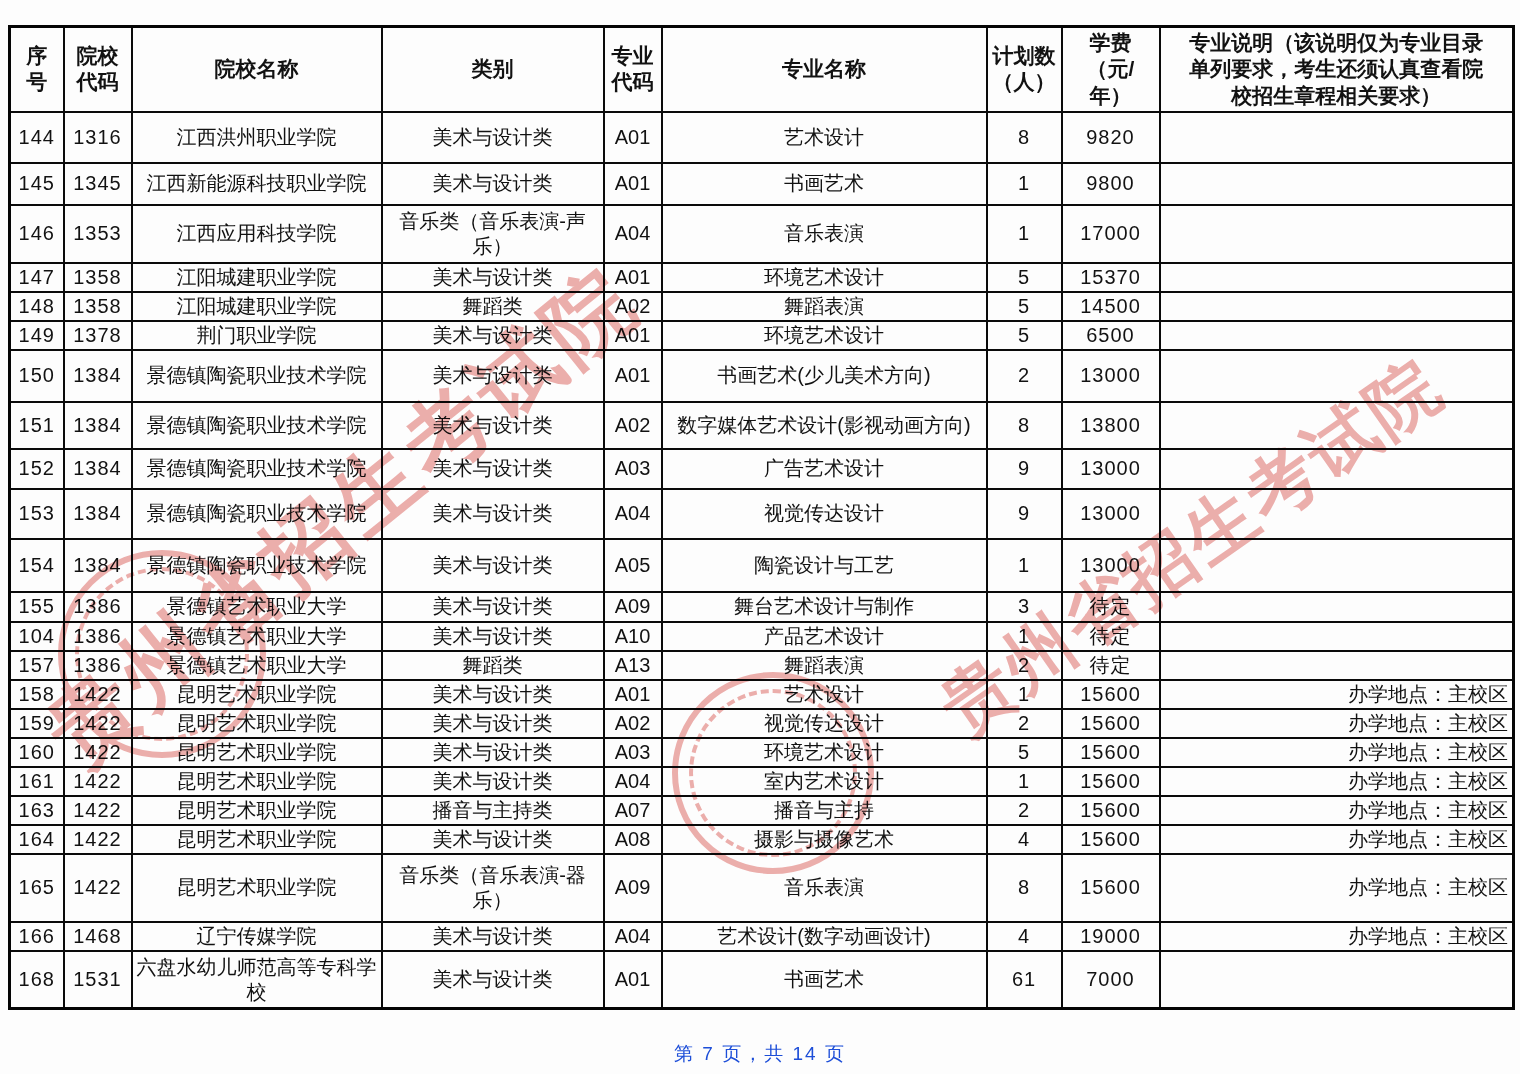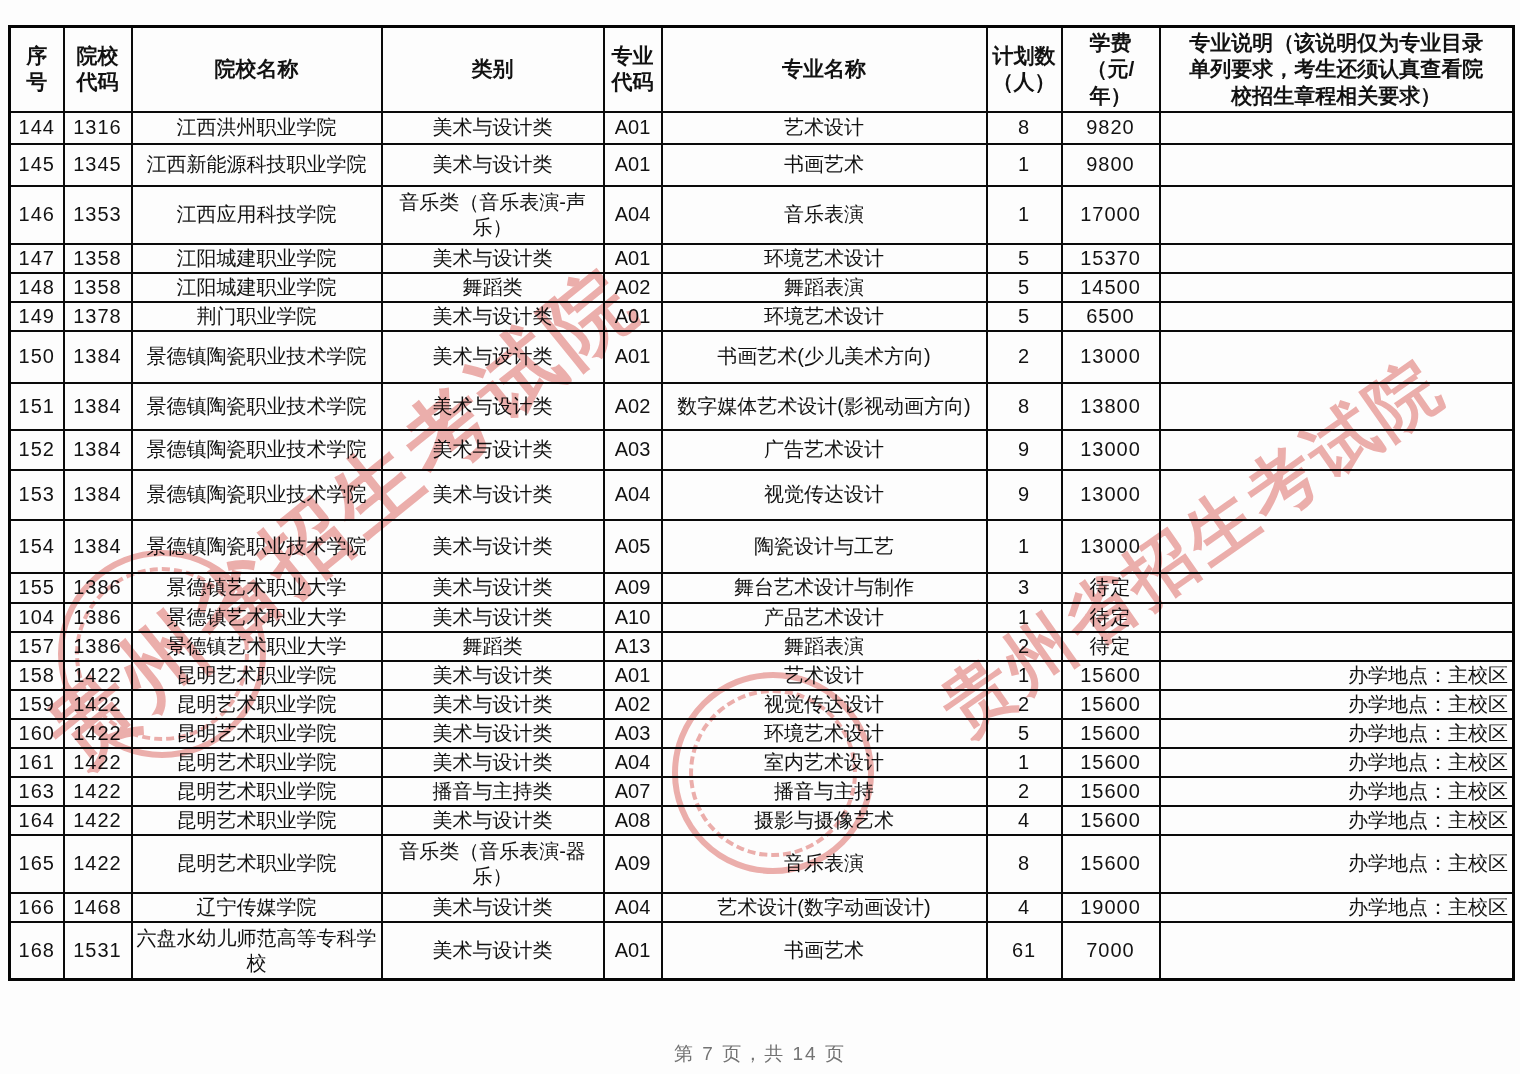--- a/index.html
+++ b/index.html
@@ -40,21 +40,21 @@
   }
   .wm-seal-inner {
     position:absolute; left:11px; top:11px; right:11px; bottom:11px;
     border:4px dashed currentColor; border-radius:50%;
   }
   .wm-seal-1 { left:58px;  top:550px; width:196px; height:196px; }
   .wm-seal-2 { left:672px; top:672px; width:190px; height:190px; }
 
   .page-footer {
     position:absolute; left:0; right:0; top:1041px;
-    text-align:center; font-size:19px; letter-spacing:2px; color:#737373;
+    text-align:center; font-size:19px; letter-spacing:2px; color:#1d4ed8;
   }
 </style>
 </head>
 <body>
 
 <div class="page">
 
   <table class="plan">
     <colgroup>
       <col style="width:54px">
@@ -80,21 +80,21 @@
           <th>计划数
 （人）</th>
           <th>学费
 （元/年）</th>
           <th>专业说明（该说明仅为专业目录
 单列要求，考生还须认真查看院
 校招生章程相关要求）</th>
         </tr>
     </thead>
     <tbody id="table-body">
-        <tr style="height: 32px;">
+        <tr style="height: 51px;">
           <td class="num">144</td>
           <td class="num">1316</td>
           <td>江西洪州职业学院</td>
           <td>美术与设计类</td>
           <td>A01</td>
           <td>艺术设计</td>
           <td class="num">8</td>
           <td class="num">9820</td>
           <td class="note"></td>
         </tr>
@@ -300,21 +300,21 @@
           <td class="num">164</td>
           <td class="num">1422</td>
           <td>昆明艺术职业学院</td>
           <td>美术与设计类</td>
           <td>A08</td>
           <td>摄影与摄像艺术</td>
           <td class="num">4</td>
           <td class="num">15600</td>
           <td class="note">办学地点：主校区</td>
         </tr>
-        <tr style="height: 58px; margin-top: 28px;">
+        <tr style="height: 68px; margin-top: 28px;">
           <td class="num">165</td>
           <td class="num">1422</td>
           <td>昆明艺术职业学院</td>
           <td>音乐类（音乐表演-器乐）</td>
           <td>A09</td>
           <td>音乐表演</td>
           <td class="num">8</td>
           <td class="num">15600</td>
           <td class="note">办学地点：主校区</td>
         </tr>

